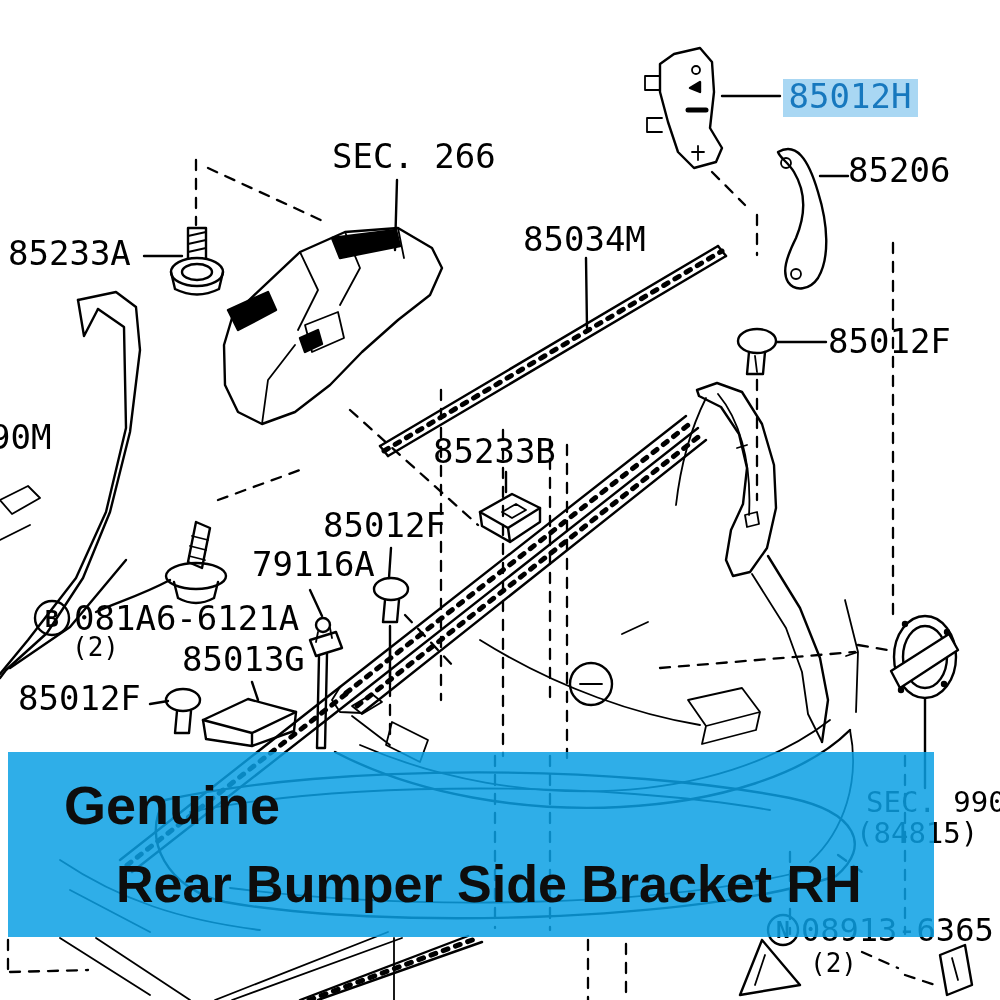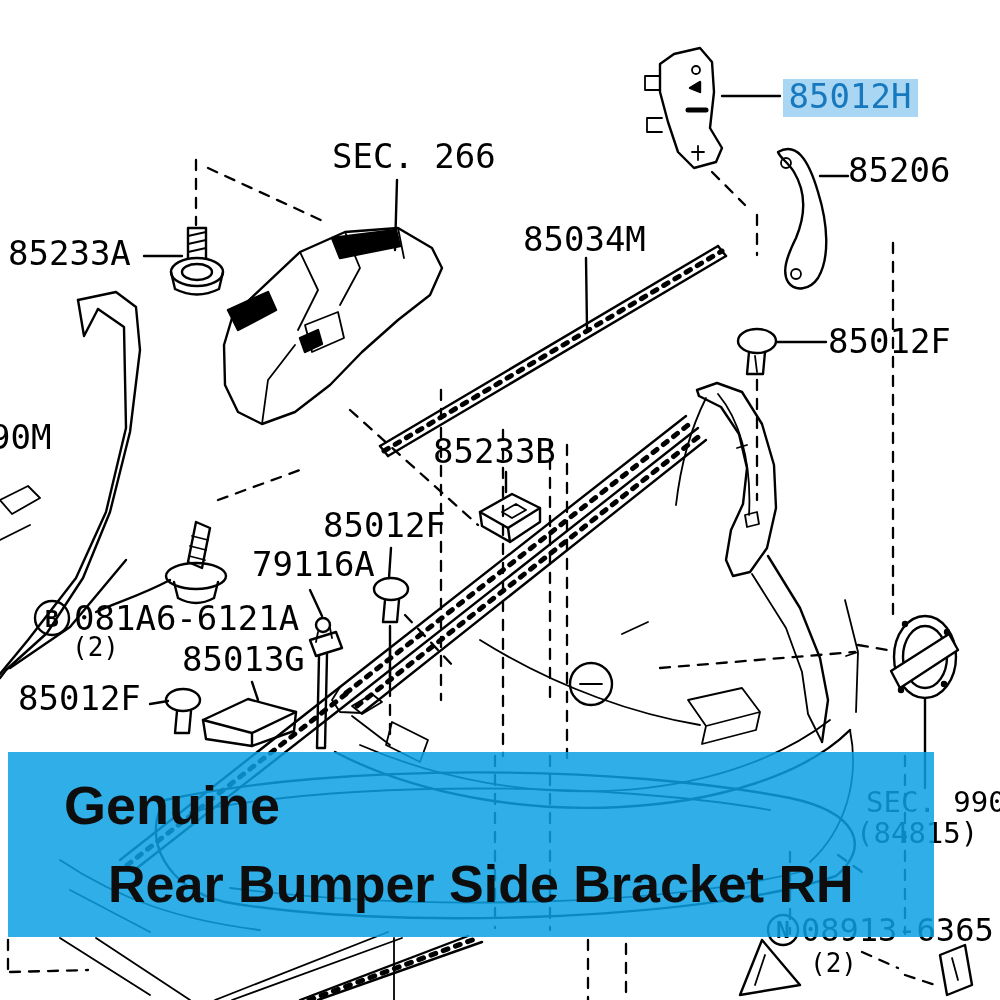--- a/index.html
+++ b/index.html
@@ -17,21 +17,21 @@
   .fs29{font-size:29px;}
   .fs32{font-size:32px;}
   .fs26{font-size:26px;}
   .circ-letter{font:bold 23px "DejaVu Sans Mono",monospace;fill:#000;stroke:none;text-anchor:middle;}
   .hl-rect{fill:#A9D7F3;stroke:none;}
   .hl-text{font:34px "DejaVu Sans Mono","Liberation Mono",monospace;fill:#1778BE;stroke:none;text-anchor:middle;}
   #banner{position:absolute;left:8px;top:752px;width:926px;height:185px;
           background:rgba(10,160,228,0.85);z-index:5;}
   #banner .l1{position:absolute;left:56px;top:22px;font-size:54px;font-weight:bold;
           color:#0d0d0d;letter-spacing:0px;white-space:nowrap;}
-  #banner .l2{position:absolute;left:100px;top:102px;font-size:52px;font-weight:bold;
+  #banner .l2{position:absolute;left:108px;top:102px;font-size:52px;font-weight:bold;
           color:#0d0d0d;letter-spacing:0px;white-space:nowrap;}
 </style>
 </head>
 <body>
 
 <div id="stage">
 
 <svg width="1000" height="1000" viewBox="0 0 1000 1000">
 
   <g>

